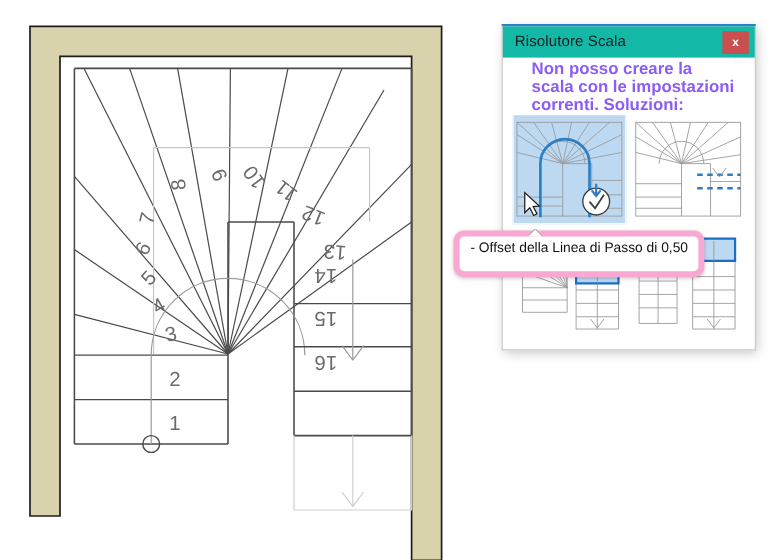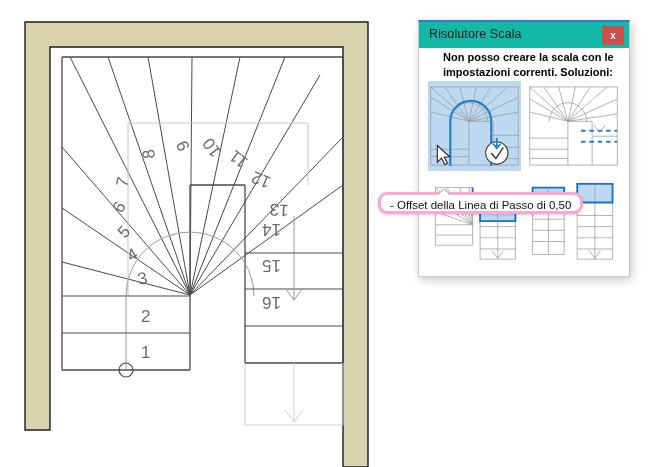--- a/index.html
+++ b/index.html
@@ -60,23 +60,23 @@
     font-weight: bold;
     line-height: 19px;
     text-align: center;
     border: none;
     cursor: pointer;
     padding: 0;
     font-family: "Liberation Sans", sans-serif;
   }
   #dialog-message {
     margin: 2px 14px 0 24px;
-    font-size: 11px;
+    font-size: 14px;
     font-weight: bold;
-    color: #000000;
+    color: #8b5cf6;
     line-height: 15px;
   }
   #solutions-grid {
     margin: 0 8px 8px 8px;
     display: grid;
     grid-template-columns: 1fr 1fr;
     gap: 4px;
   }
   .solution-thumb {
     position: relative;
@@ -94,23 +94,23 @@
     width: 100%;
     height: 100%;
   }
 
   
   #tooltip {
     position: absolute;
     left: 378px;
     top: 192px;
     background: #ffffff;
-    border: 3px solid #f9a8d4;
+    border: 5px solid #f9a8d4;
     border-radius: 9px;
-    padding: 4px 9px 0 9px;
+    padding: 4px 9px 13px 9px;
     font-size: 11.5px;
     color: #111111;
     white-space: nowrap;
     box-shadow: 0 1px 3px rgba(0,0,0,0.18);
     z-index: 40;
   }
   #tooltip-tail {
     position: absolute;
     left: 58px;
     top: -6px;

